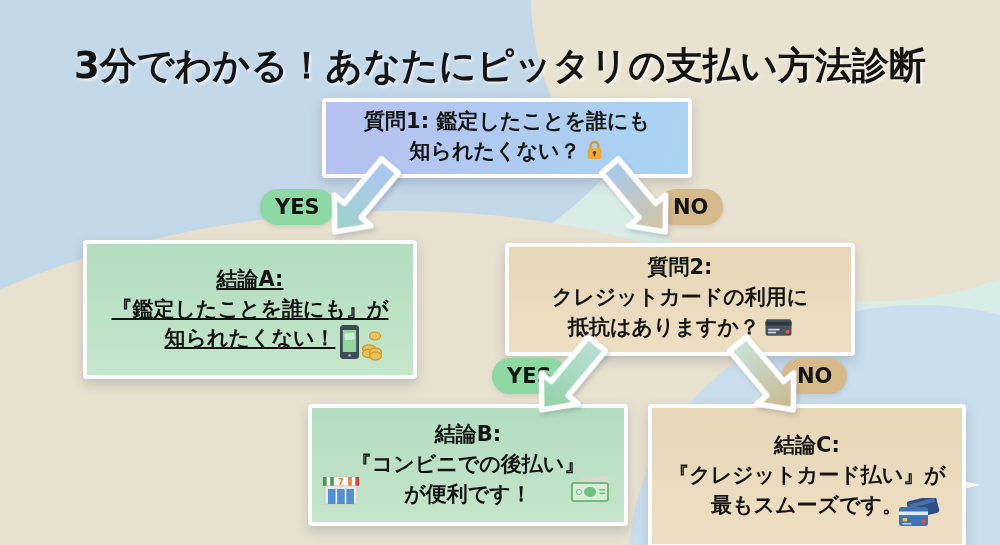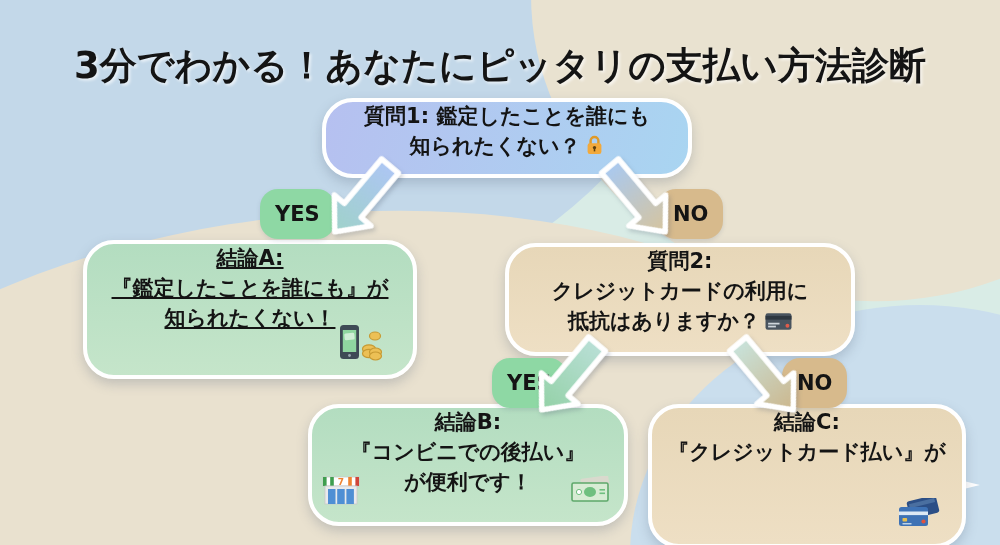--- a/index.html
+++ b/index.html
@@ -14,39 +14,39 @@
   .blob-top-right{right:-190px;top:-280px;width:660px;height:580px;background:#e9e2d0;transform:rotate(10deg);}
   .blob-bottom-left{left:-270px;bottom:-310px;width:1180px;height:640px;background:#e9e1cf;transform:rotate(-6deg);}
   .blob-bottom-right{right:-210px;bottom:-260px;width:580px;height:500px;background:#cadeed;}
   .page-title{
     position:absolute;top:16px;left:0;right:0;z-index:6;
     text-align:center;font-size:37px;font-weight:800;letter-spacing:0px;
     text-shadow:2px 2px 3px rgba(255,255,255,0.65);
   }
   .box{
     position:absolute;z-index:3;
-    border:4.5px solid #ffffff;border-radius:31px;
+    border:4.5px solid #ffffff;border-radius:4px;
     box-shadow:0 5px 12px rgba(90,105,125,0.28);
-    display:flex;flex-direction:column;align-items:center;
+    display:flex;flex-direction:column;justify-content:center;align-items:center;
     text-align:center;font-weight:bold;line-height:1.42;
     box-sizing:border-box;
   }
   .box-q1{left:322px;top:98px;width:370px;height:80px;font-size:21px;
     background:linear-gradient(105deg,#b6c0f0 0%,#a9d5f1 100%);}
   .box-a{left:83px;top:240px;width:334px;height:139px;font-size:21px;
     background:linear-gradient(180deg,#b3ddc0 0%,#c5e5ca 100%);text-decoration:underline;}
   .box-q2{left:505px;top:243px;width:350px;height:113px;font-size:21px;
     background:linear-gradient(180deg,#e7d7b8 0%,#eedfc4 100%);}
   .box-b{left:308px;top:404px;width:320px;height:122px;font-size:21px;
     background:linear-gradient(180deg,#b3ddc0 0%,#c5e5ca 100%);}
   .box-c{left:648px;top:404px;width:318px;height:144px;font-size:21px;
     background:linear-gradient(180deg,#e7d7b8 0%,#eedfc4 100%);}
   .pill{
     position:absolute;z-index:4;display:inline-flex;align-items:center;justify-content:center;
-    padding:13px 15px;border-radius:18px;font-size:21px;font-weight:800;
+    padding:6px 15px;border-radius:18px;font-size:21px;font-weight:800;
     box-shadow:0 2px 4px rgba(90,105,125,0.18);
   }
   .pill-green{background:#8ed8a4;}
   .pill-tan{background:#d7ba8c;}
   .pill-yes1{left:260px;top:189px;}
   .pill-no1{left:658px;top:189px;}
   .pill-yes2{left:492px;top:358px;}
   .pill-no2{left:782px;top:358px;}
   .arrow-layer{position:absolute;left:0;top:0;z-index:5;pointer-events:none;}
   .inline-icon{display:inline-block;vertical-align:-3px;margin-left:5px;}
@@ -146,20 +146,21 @@
         <circle cx="8" cy="16" r="2.6" fill="#ffffff" stroke="#6fbf7f" stroke-width="1"></circle>
         <rect x="28.5" y="13" width="5.5" height="1.6" fill="#6fbf7f"></rect>
         <rect x="28.5" y="16.5" width="5.5" height="1.6" fill="#6fbf7f"></rect>
       </svg>
     </span>
   </div>
 
   <div class="box box-c">
     <div>結論C:</div>
     <div>『クレジットカード払い』が</div>
+    <div>最もスムーズです。</div>
     <span class="corner-icon" style="right:20px;bottom:5px;">
       <svg width="46" height="32" viewBox="0 0 46 32">
         <rect x="12" y="0" width="30" height="18" rx="2.5" fill="#2c4f86" transform="rotate(-14 27 9)"></rect>
         <rect x="14" y="3" width="26" height="4" fill="#4a6fa0" transform="rotate(-14 27 9)"></rect>
         <rect x="3" y="9" width="29" height="19" rx="2.5" fill="#3e72b5"></rect>
         <rect x="3" y="13.5" width="29" height="3.6" fill="#dce8f4"></rect>
         <rect x="6.5" y="20" width="4.6" height="3.6" rx="0.8" fill="#e8c050"></rect>
         <rect x="6.5" y="25" width="9" height="1.5" fill="#bcd2e8"></rect>
         <circle cx="27.5" cy="23.5" r="2.1" fill="#e0533f"></circle>
       </svg>

